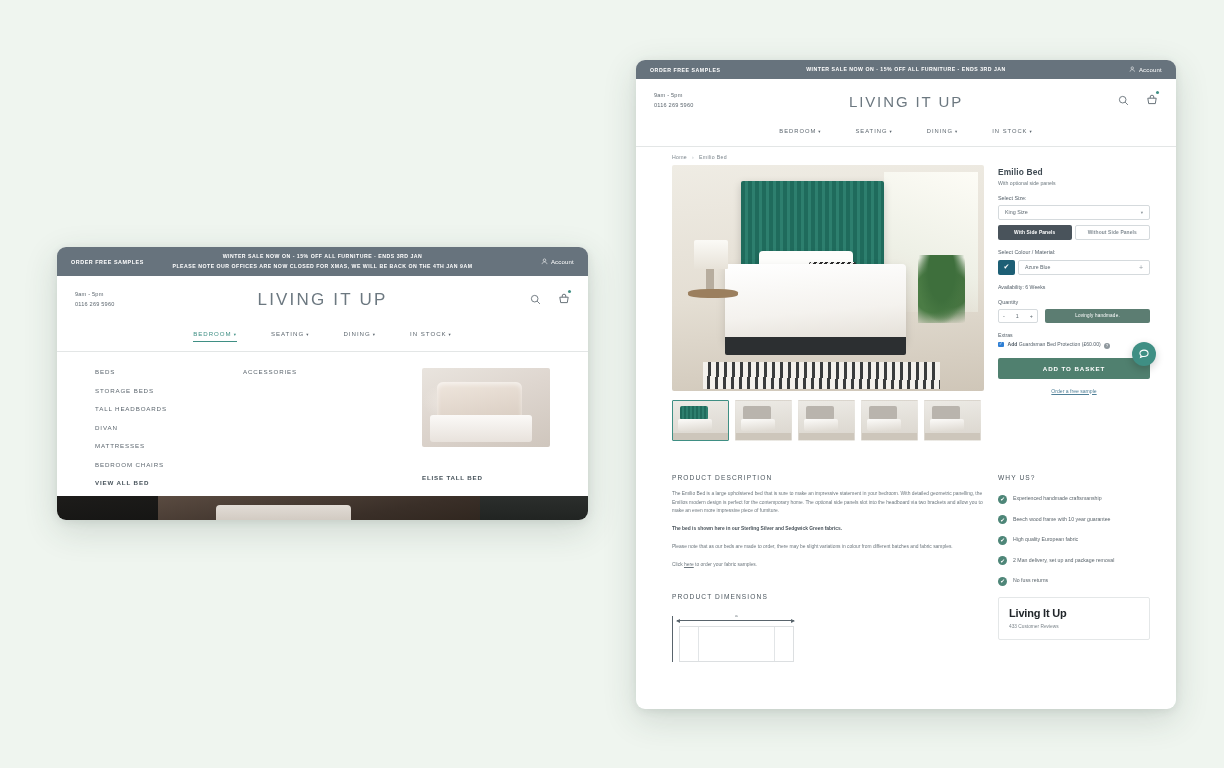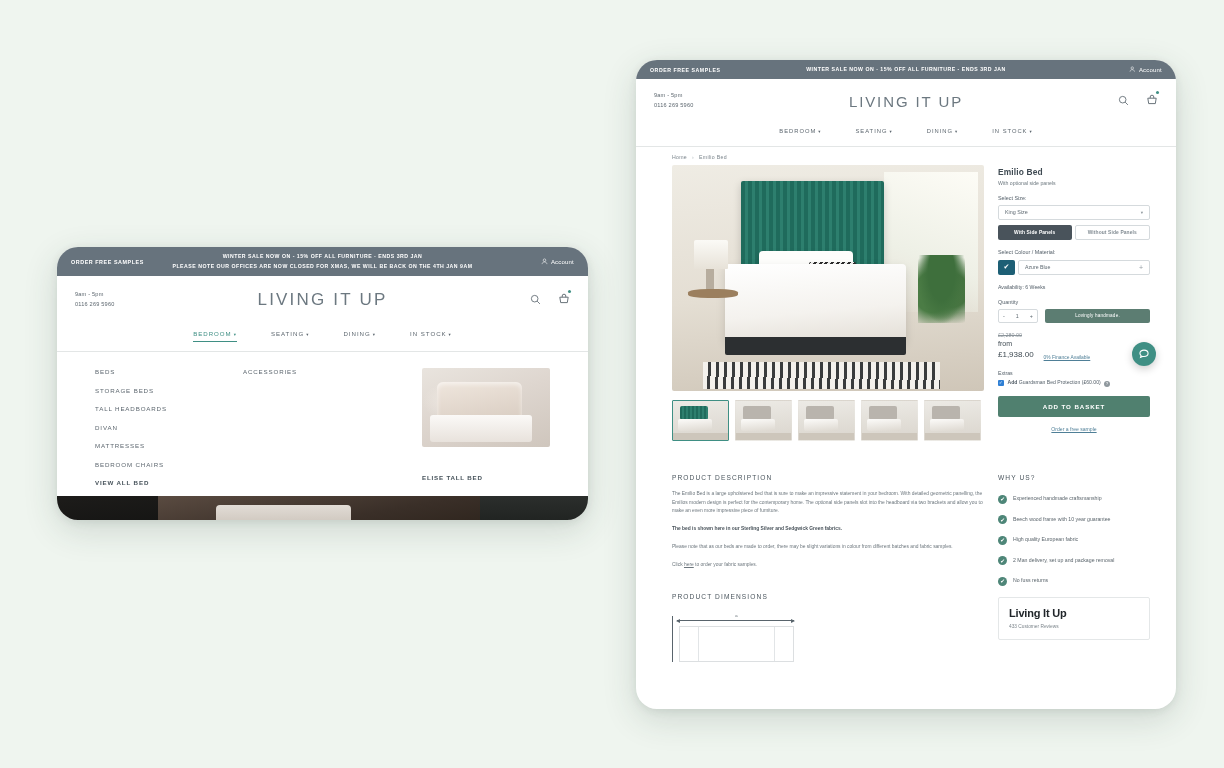--- a/index.html
+++ b/index.html
@@ -8,21 +8,21 @@
     background: #eff5ef;
     font-family: "Liberation Sans", sans-serif;
     overflow: hidden;
   }
   .stage { position: relative; width: 1224px; height: 768px; }
 
   
   .window {
     position: absolute;
     background: #ffffff;
-    border-radius: 21px;
+    border-radius: 9px;
     overflow: hidden;
     box-shadow: 0 10px 34px rgba(40,60,50,.16), 0 2px 8px rgba(40,60,50,.09);
   }
   .win-back { left: 57px; top: 247px; width: 531px; height: 273px; }
   .win-front { left: 636px; top: 60px; width: 540px; height: 649px; }
 
   
   .utility {
     background: #67737d;
     color: #ffffff;
@@ -596,28 +596,20 @@
         <div class="field-label">Quantity</div>
         <div class="qtyrow">
           <div class="stepper">
             <span>-</span>
             <span>1</span>
             <span>+</span>
           </div>
           <div class="handmade">Lovingly handmade.</div>
         </div>
 
-        <div class="price-block">
-          <div class="price-col">
-            <div class="was">£2,280.00</div>
-            <div class="from">from</div>
-            <div class="now">£1,938.00</div>
-          </div>
-          <div class="finance">0% Finance Available</div>
-        </div>
 
         <div class="extras-label">Extras</div>
         <div class="extra-row">
           <div class="cbox">✓</div>
           <div class="extra-txt">
             <b>Add</b>
             <span>Guardsman Bed Protection (£60.00)</span>
             <span class="info-dot">?</span>
           </div>
         </div>

